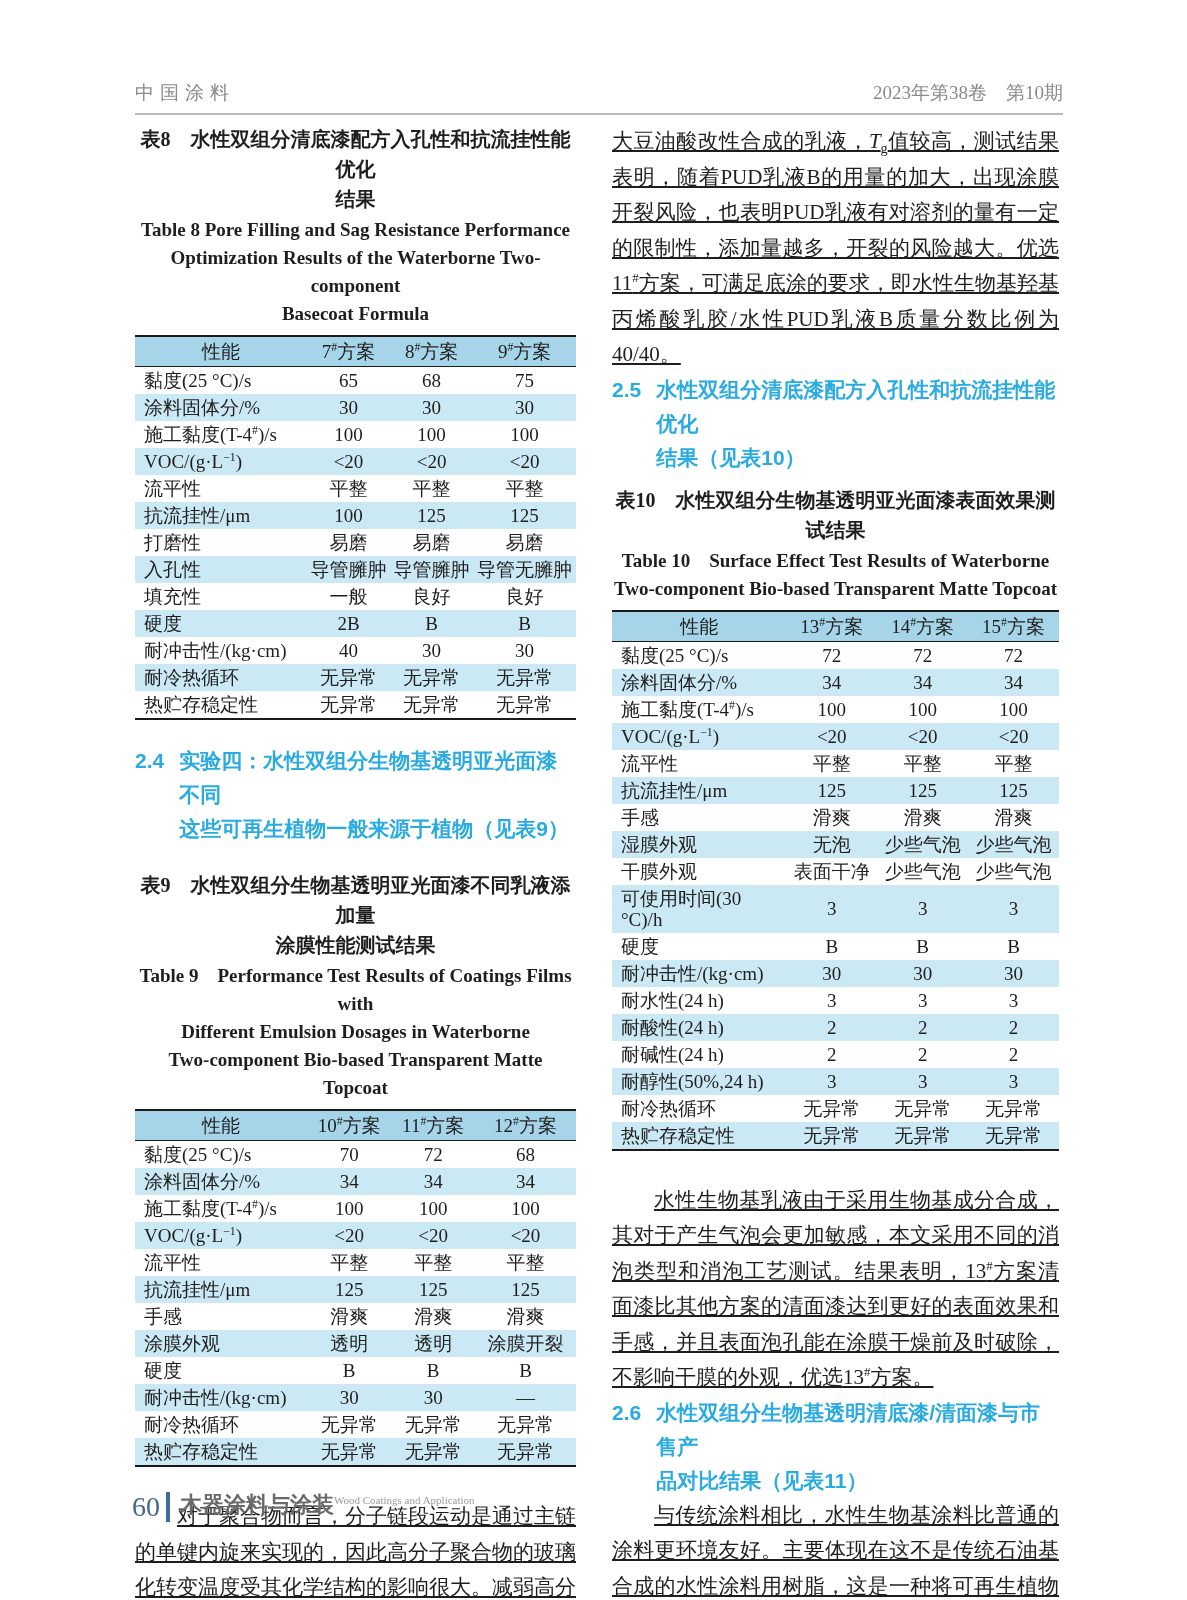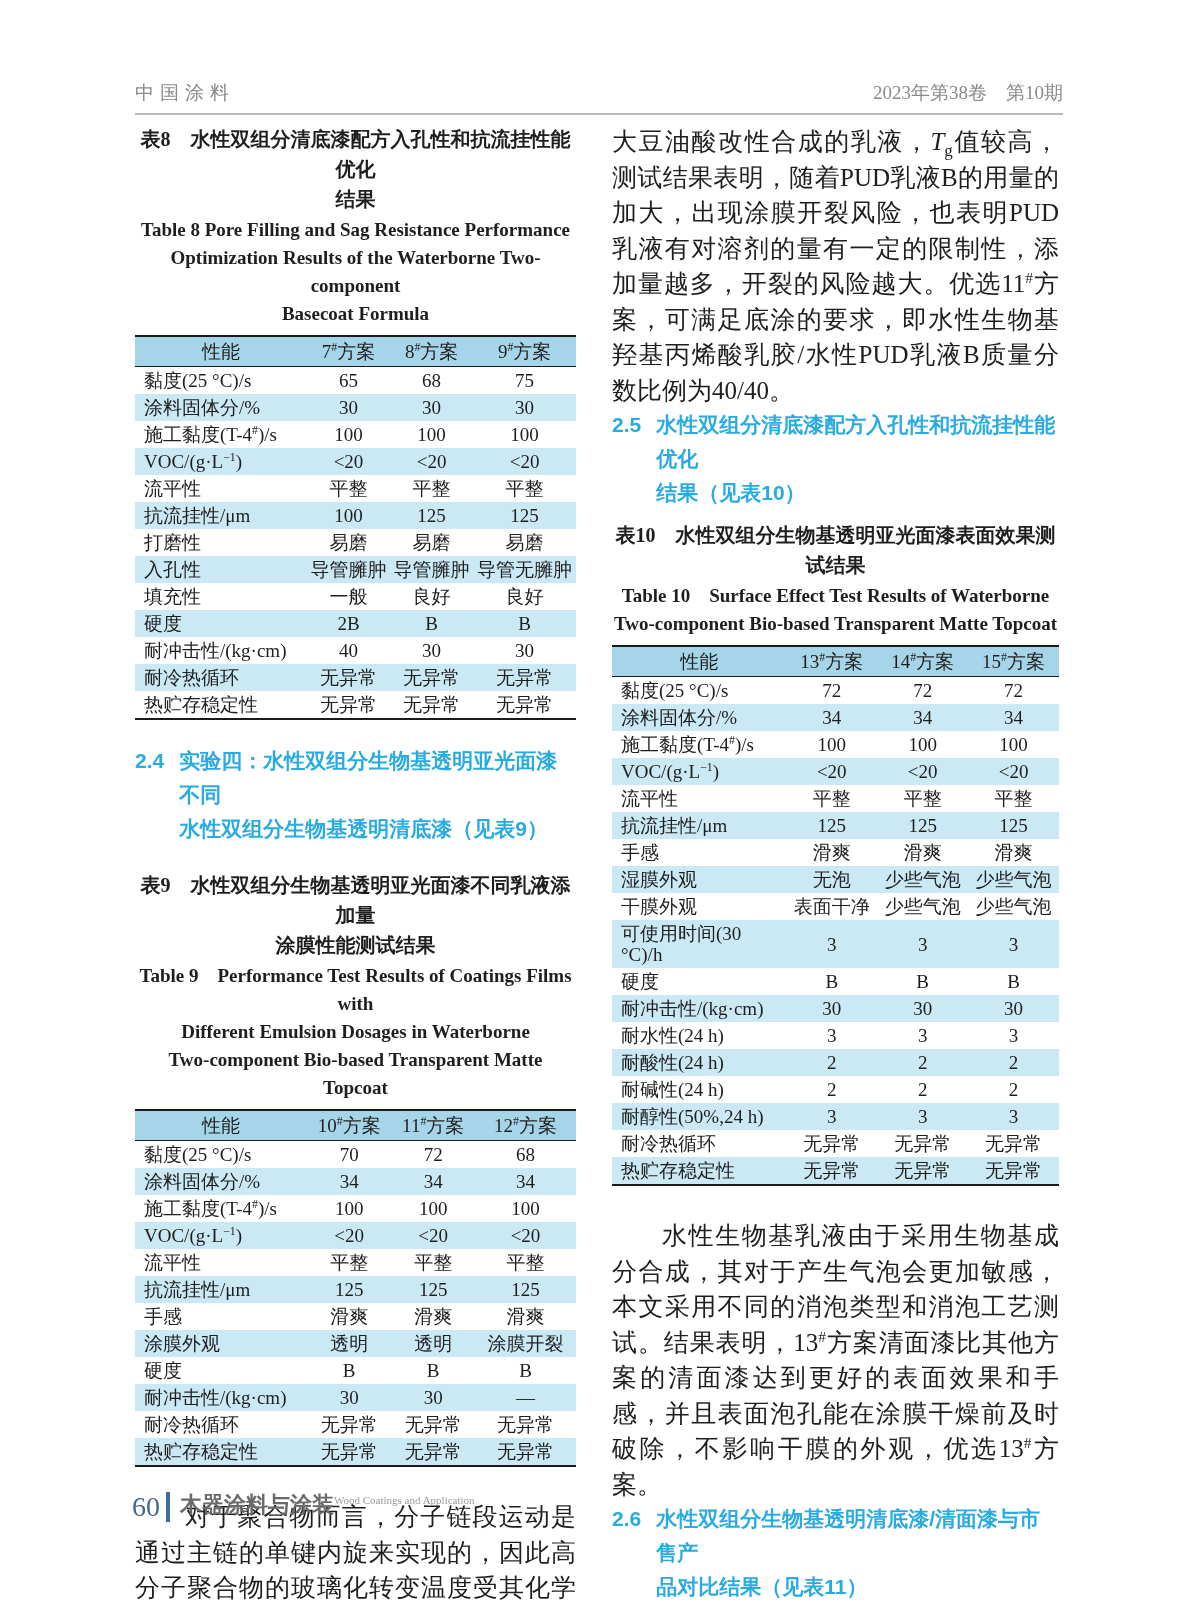--- a/index.html
+++ b/index.html
@@ -46,21 +46,21 @@
   sup{font-size:0.62em;vertical-align:super;line-height:0;}
   sub{font-size:0.68em;vertical-align:sub;line-height:0;}
   
   .section-heading{
     display:flex;gap:15px;color:var(--accent-heading);
     font-family:"Liberation Sans","DejaVu Sans",sans-serif;font-weight:bold;
     font-size:21px;line-height:34px;
   }
   .section-heading .title{white-space:pre-line;}
   
-  .para{font-size:25px;line-height:35.5px;text-align:justify;margin:0;}
+  .para{font-size:21px;line-height:35.5px;text-align:justify;margin:0;text-decoration:underline;}
   .para.indent{text-indent:2em;}
   
   .mt-sm{margin-top:10px;}
   .mt-md{margin-top:24px;}
   .mt-lg{margin-top:32px;}
   
   .page-footer{position:absolute;left:132px;top:1492px;display:flex;align-items:stretch;}
   .page-num{
     font-size:28px;color:var(--page-number-blue);
     align-self:flex-end;margin-right:6px;line-height:30px;
@@ -176,21 +176,21 @@
             <td>无异常</td>
             <td>无异常</td>
             <td>无异常</td>
           </tr>
         </tbody>
       </table>
 
     <div class="section-heading mt-md">
       <span class="num">2.4</span>
       <span class="title">实验四：水性双组分生物基透明亚光面漆不同
-水性双组分生物基透明清底漆（见表9）</span>
+这些可再生植物一般来源于植物（见表9）</span>
     </div>
 
     <div class="cap-cn mt-md">表9　水性双组分生物基透明亚光面漆不同乳液添加量
 涂膜性能测试结果</div>
     <div class="cap-en">Table 9　Performance Test Results of Coatings Films with
 Different Emulsion Dosages in Waterborne
 Two-component Bio-based Transparent Matte Topcoat</div>
     <table class="data-table" data-table="left.table9">
         <thead>
           <tr>

